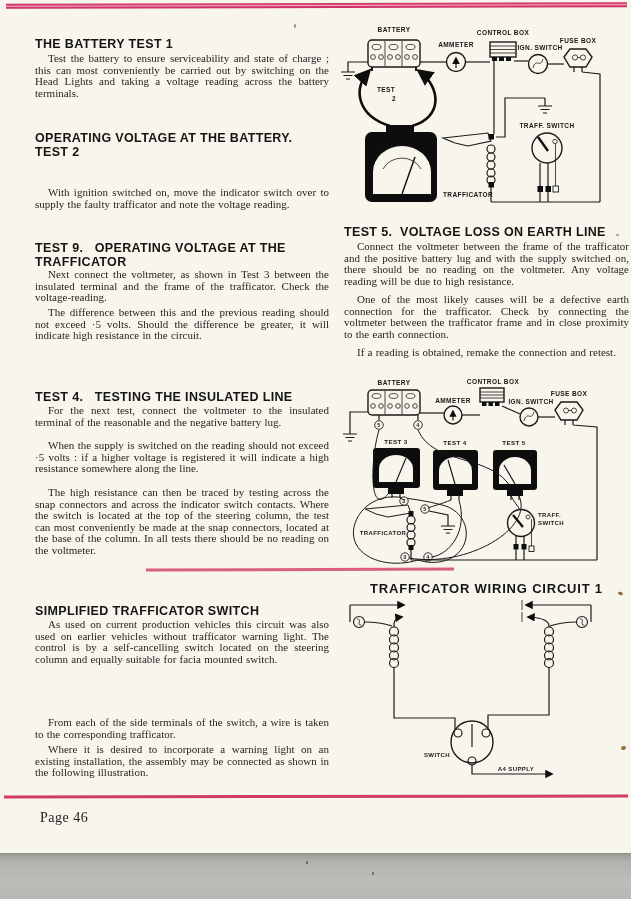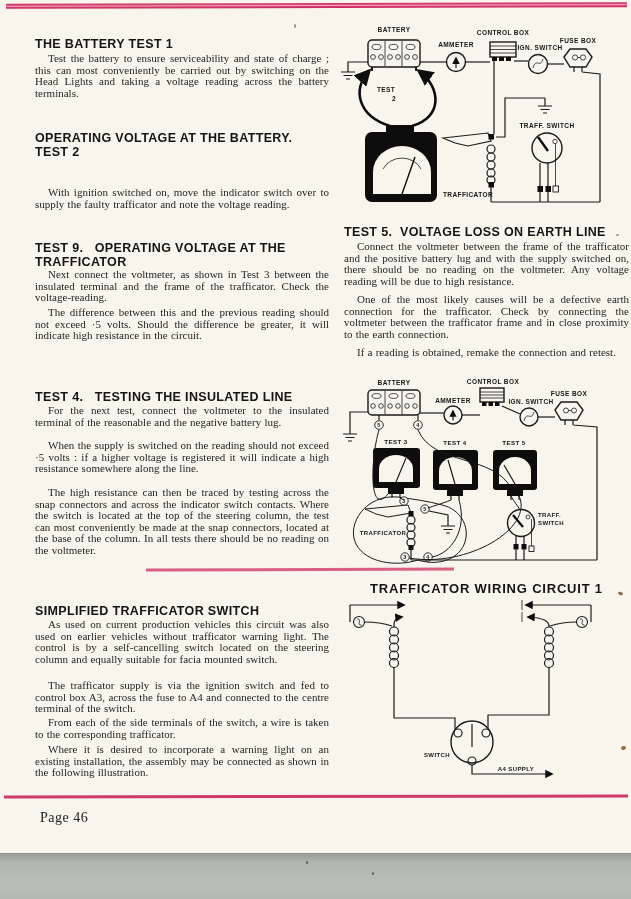--- a/index.html
+++ b/index.html
@@ -53,21 +53,20 @@
   <div class="p lcol" style="top:253px">Next connect the voltmeter, as shown in Test 3 between the insulated terminal and the frame of the trafficator.  Check the voltage-reading.</div>
   <div class="p lcol" style="top:291px">The difference between this and the previous reading should not exceed ·5 volts.  Should the difference be greater, it will indicate high resistance in the circuit.</div>
 
   <div class="h lcol" style="top:374px">TEST 4.   TESTING THE INSULATED LINE</div>
   <div class="p lcol" style="top:389px">For the next test, connect the voltmeter to the insulated terminal of the reasonable and the negative battery lug.</div>
   <div class="p lcol" style="top:424px">When the supply is switched on the reading should not exceed ·5 volts :  if a higher voltage is registered it will indicate a high resistance somewhere along the line.</div>
   <div class="p lcol" style="top:471px">The high resistance can then be traced by testing across the snap connectors and across the indicator switch contacts.  Where the switch is located at the top of the steering column, the test can most conveniently be made at the snap connectors, located at the base of the column.  In all tests there should be no reading on the voltmeter.</div>
 
   <div class="h lcol" style="top:588px">SIMPLIFIED TRAFFICATOR SWITCH</div>
   <div class="p lcol" style="top:603px">As used on current production vehicles this circuit was also used on earlier vehicles without trafficator warning light.  The control is by a self-cancelling switch located on the steering column and equally suitable for facia mounted switch.</div>
-  <div class="p lcol" style="top:664px">The trafficator supply is via the ignition switch and fed to control box A3, across the fuse to A4 and connected to the centre terminal of the switch.</div>
   <div class="p lcol" style="top:701px">From each of the side terminals of the switch, a wire is taken to the corresponding trafficator.</div>
   <div class="p lcol" style="top:728px">Where it is desired to incorporate a warning light on an existing installation, the assembly may be connected as shown in the following illustration.</div>
 
   <div class="h rcol" style="top:225px">TEST 5.  VOLTAGE LOSS ON EARTH LINE</div>
   <div class="p rcol" style="top:241px">Connect the voltmeter between the frame of the trafficator and the positive battery lug and with the supply switched on, there should be no reading on the voltmeter.  Any voltage reading will be due to high resistance.</div>
   <div class="p rcol" style="top:294px">One of the most likely causes will be a defective earth connection for the trafficator.  Check by connecting the voltmeter between the trafficator frame and in close proximity to the earth connection.</div>
   <div class="p rcol" style="top:347px">If a reading is obtained, remake the connection and retest.</div>
   <div class="dtitle" style="top:581px">TRAFFICATOR WIRING CIRCUIT 1</div>
 
   <svg class="diagram" style="left:338px;top:20px" width="292" height="198" viewBox="0 0 292 198">

